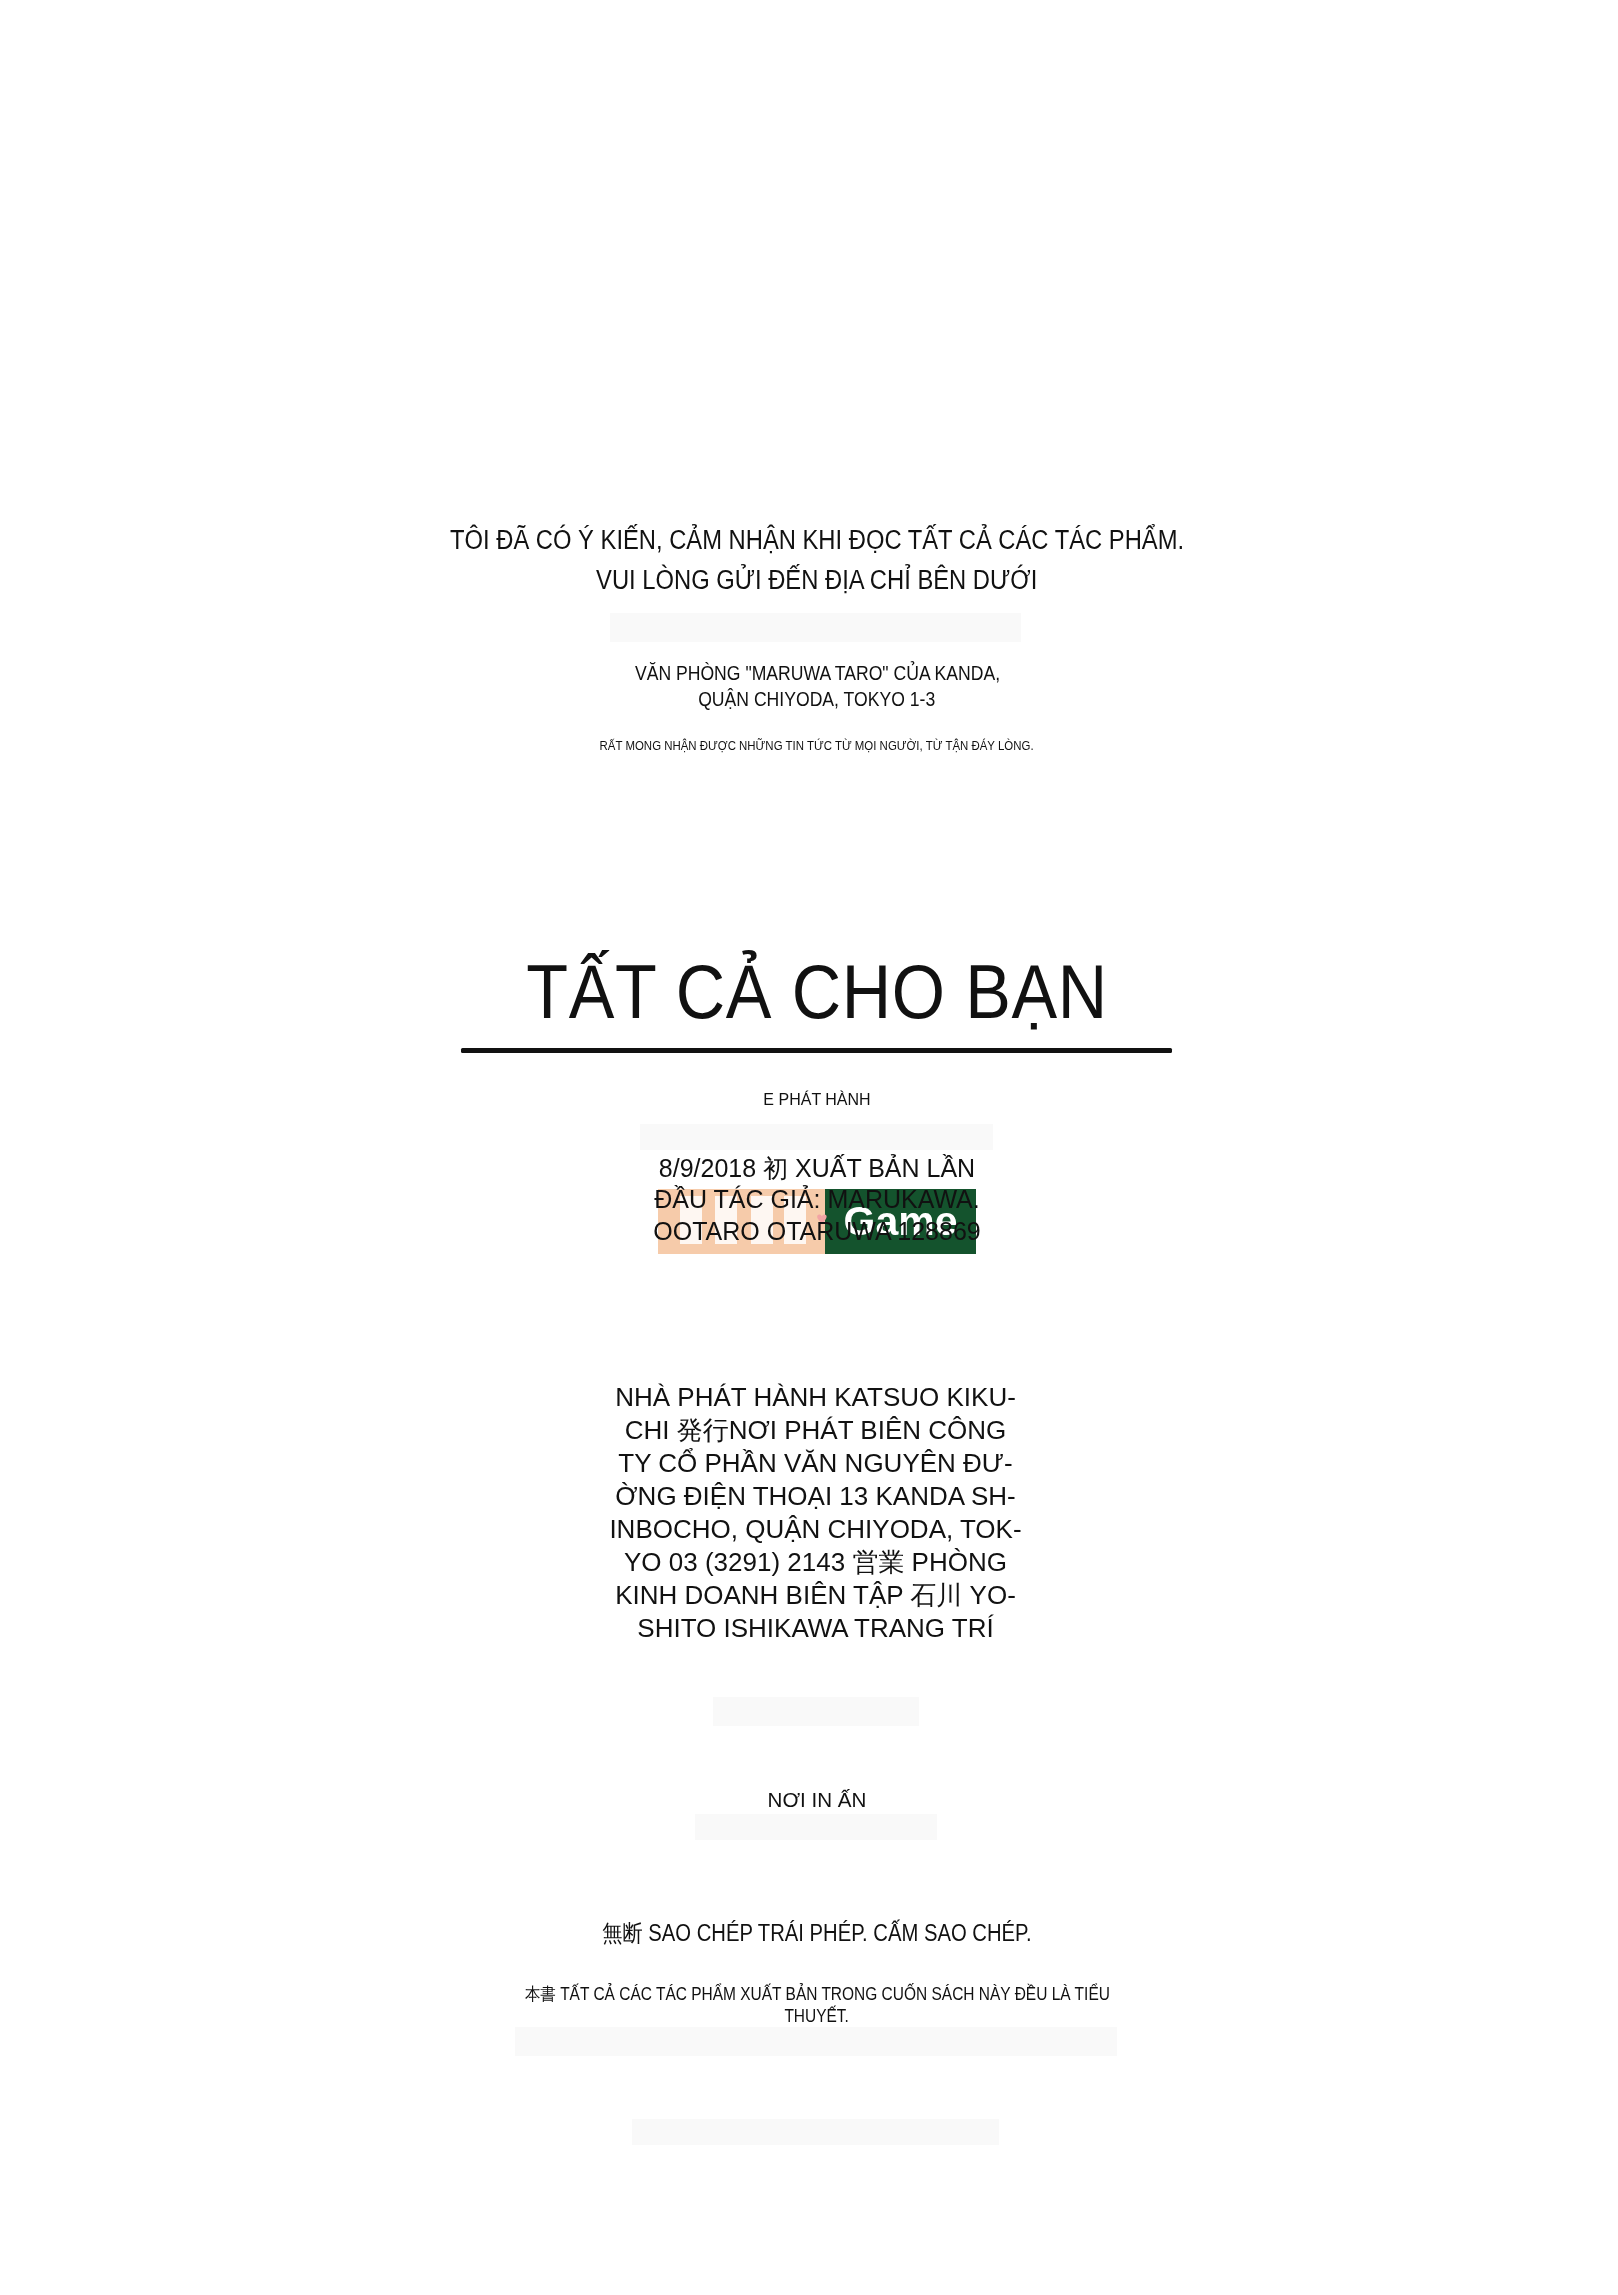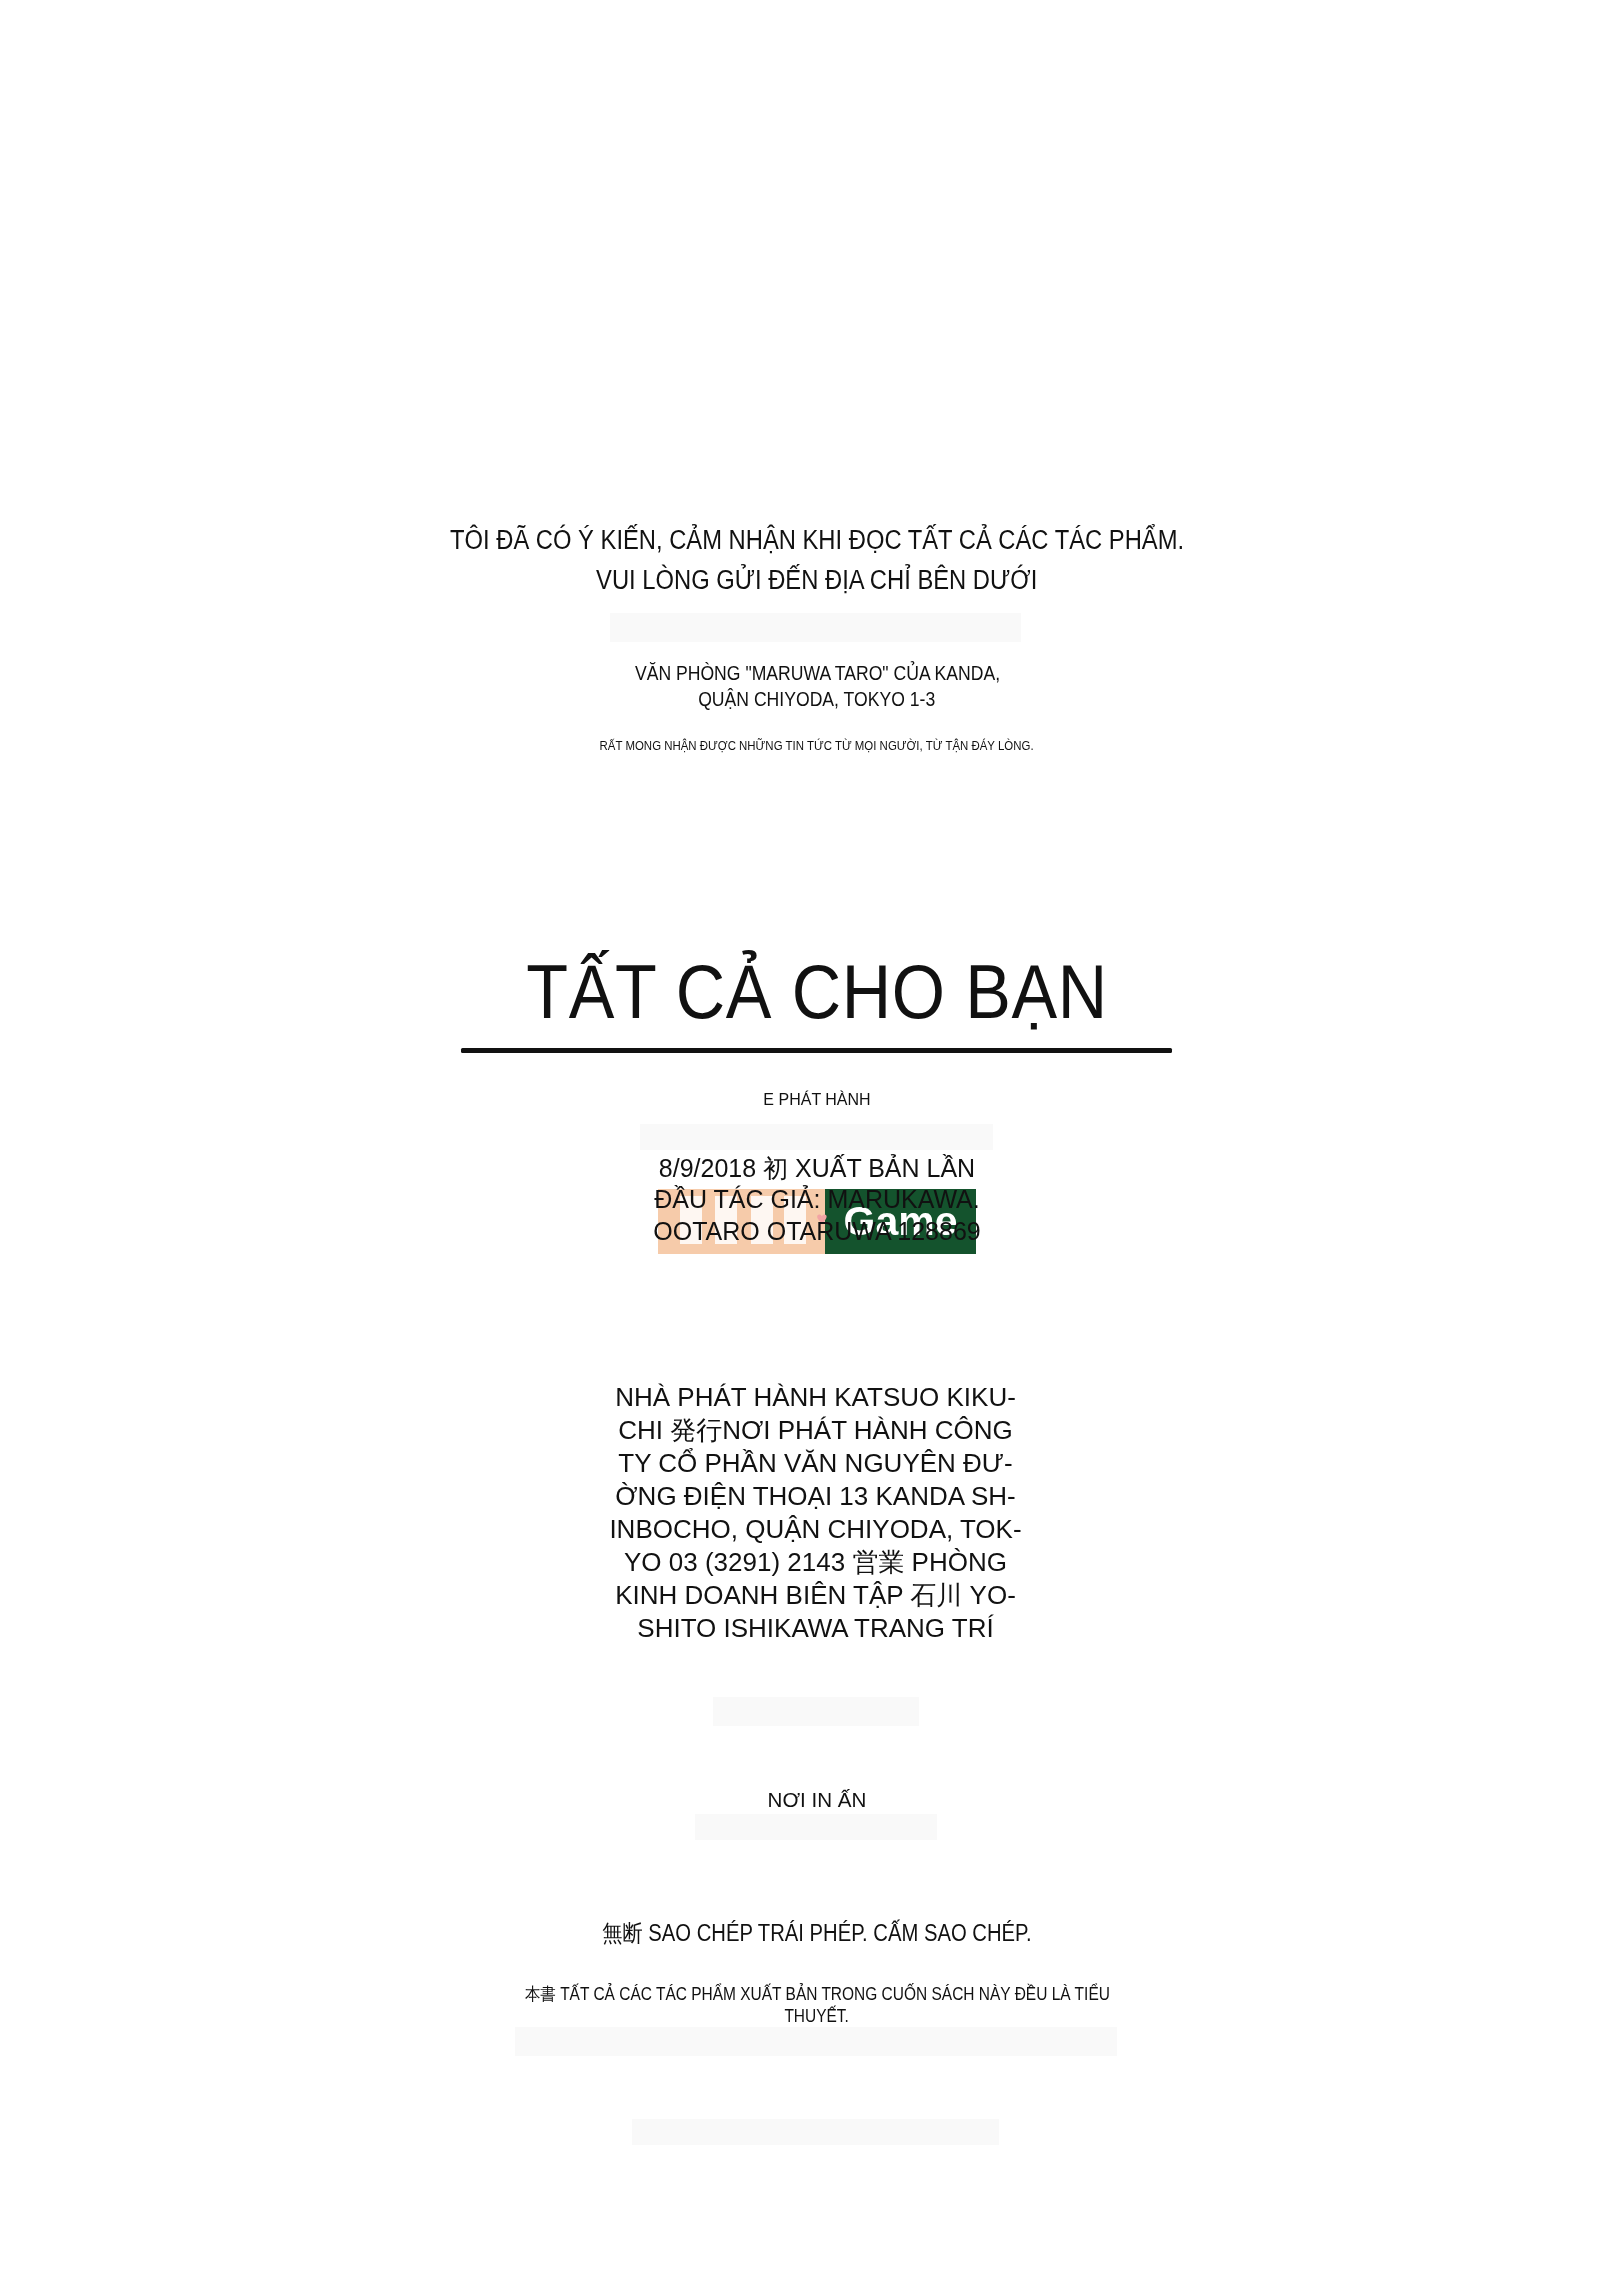--- a/index.html
+++ b/index.html
@@ -206,21 +206,21 @@
     </div>
     <div class="wm-gray">Game</div>
   </div>
 
   <div class="centered edition-block edition-text" style="top:1152px;">8/9/2018 初 XUẤT BẢN LẦN</div>
   <div class="centered edition-block edition-text" style="top:1183px;">ĐẦU TÁC GIẢ: MARUKAWA.</div>
   <div class="centered edition-block edition-text" style="top:1215px;">OOTARO OTARUWA 128869</div>
 
   <div class="publisher-block">
     <div>NHÀ PHÁT HÀNH KATSUO KIKU-</div>
-    <div>CHI 発行NƠI PHÁT HÀNH CÔNG</div>
+    <div>CHI 発行NƠI PHÁT BIÊN CÔNG</div>
     <div>TY CỔ PHẦN VĂN NGUYÊN ĐƯ-</div>
     <div>ỜNG ĐIỆN THOẠI 13 KANDA SH-</div>
     <div>INBOCHO, QUẬN CHIYODA, TOK-</div>
     <div>YO 03 (3291) 2143 営業 PHÒNG</div>
     <div>KINH DOANH BIÊN TẬP 石川 YO-</div>
     <div>SHITO ISHIKAWA TRANG TRÍ</div>
   </div>
 
   <div class="centered print-label" style="top:1787px;">NƠI IN ẤN</div>
 

